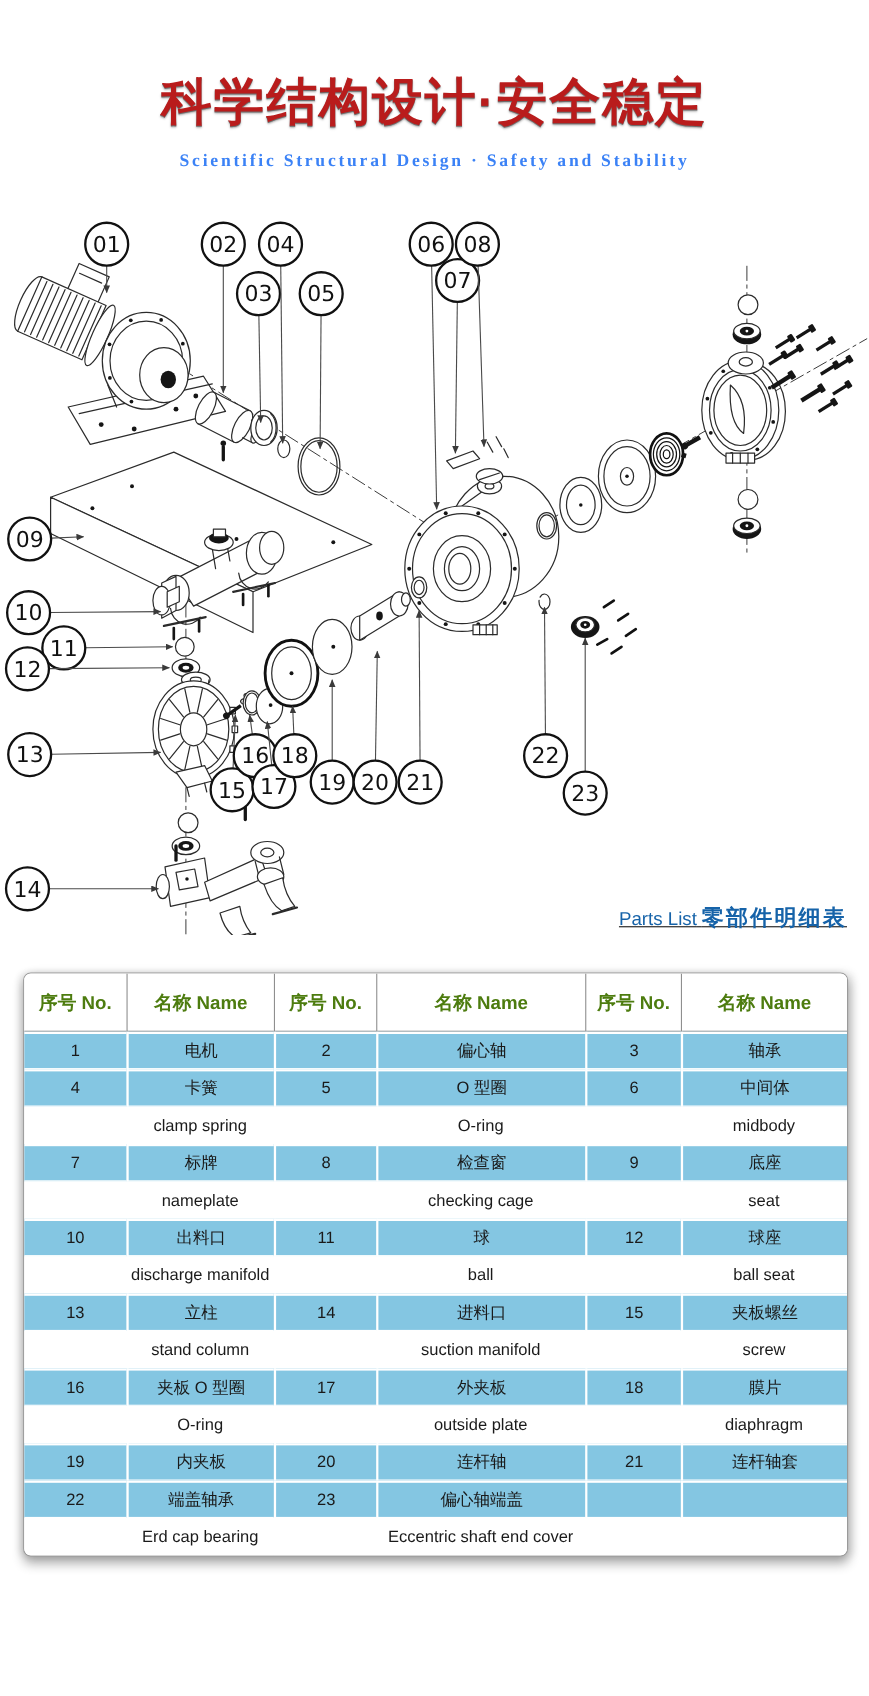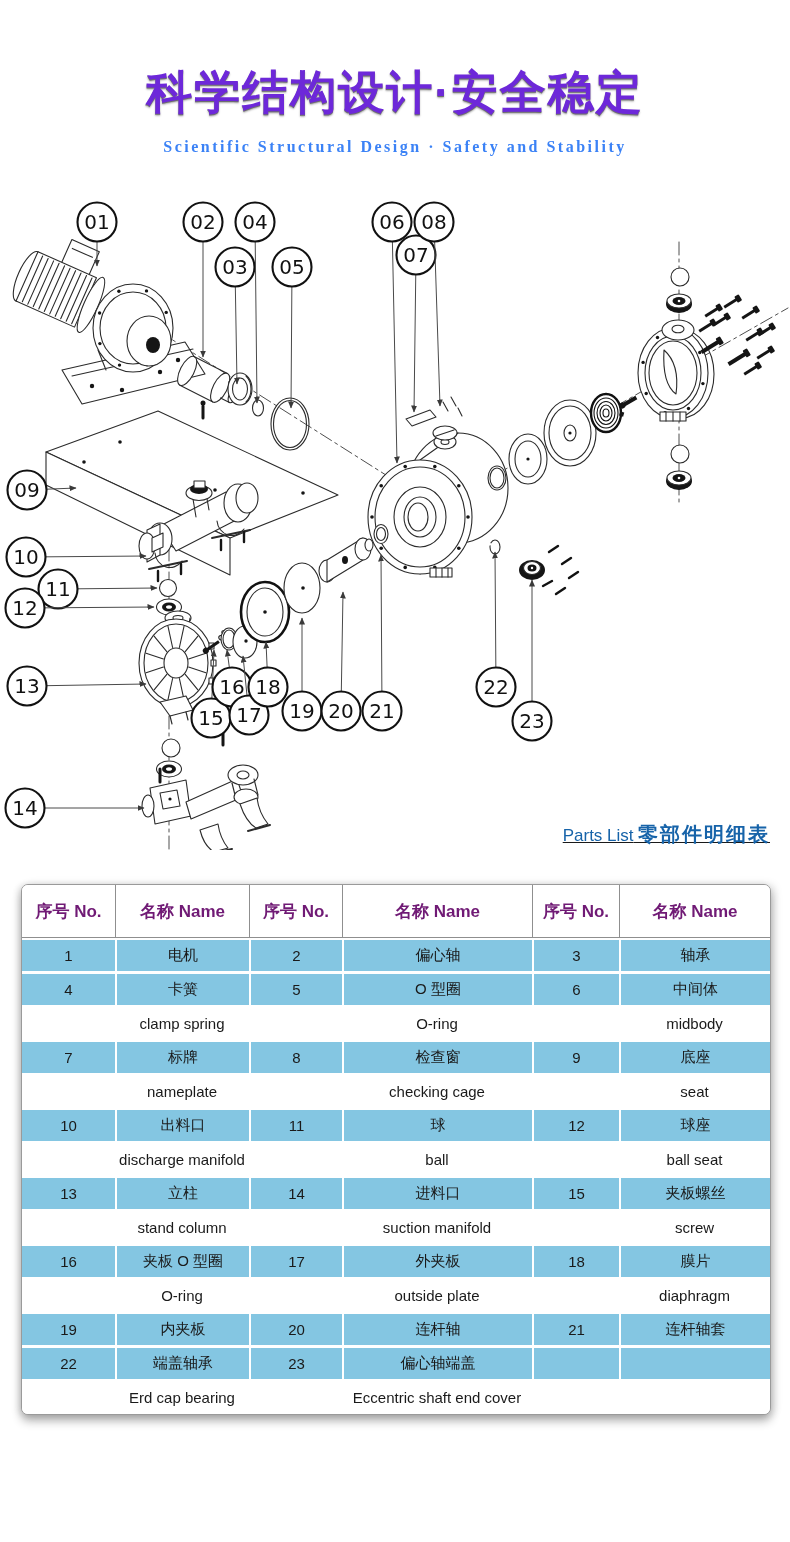--- a/index.html
+++ b/index.html
@@ -3,21 +3,21 @@
 <meta charset="utf-8">
 <style>
   html,body{margin:0;padding:0;background:#fff;}
   body{
     width:790px;height:1542px;position:relative;overflow:hidden;
     font-family:"Liberation Sans","DejaVu Sans",sans-serif;color:#1a1a1a;
   }
   
   .main-title{
     position:absolute;top:62px;left:0;width:790px;text-align:center;
-    font-size:46px;font-weight:700;letter-spacing:2px;color:#6d28d9;
+    font-size:46px;font-weight:700;letter-spacing:2px;color:#b91c1c;
     text-shadow:0 1px 0 #6e6e6e,0 2px 2px rgba(0,0,0,.35);
   }
   .sub-title{
     position:absolute;top:138px;left:0;width:790px;text-align:center;
     font-family:Liberation Serif, serif;
     font-size:16px;letter-spacing:2.5px;color:#3b82f6;font-weight:700;
   }
   
   #diagram{position:absolute;top:190px;left:0;}
   .cl{stroke:#3a3a3a;stroke-width:.9;stroke-dasharray:13 4 3 4;fill:none;}
@@ -32,21 +32,21 @@
   .parts-heading .zh{font-size:20px;font-weight:700;color:var(--accent-blue,#1663a9);letter-spacing:2px;}
   .parts-table-wrap{
     position:absolute;top:884px;left:21px;width:748px;background:#fff;
     border:1px solid #9a9a9a;border-radius:7px;
     box-shadow:0 6px 10px rgba(0,0,0,.30),4px 0 8px rgba(0,0,0,.10),-3px 0 6px rgba(0,0,0,.08);
     overflow:hidden;
   }
   table.parts{border-collapse:separate;border-spacing:0;width:100%;table-layout:fixed;}
   table.parts td{text-align:center;vertical-align:middle;overflow:visible;white-space:nowrap;}
   tr.hdr td{
-    height:50px;font-weight:700;font-size:17px;color:#701a75;background:#fff;
+    height:50px;font-weight:700;font-size:17px;color:#4d7c0f;background:#fff;
     border-bottom:1px solid #8f8f8f;
   }
   tr.hdr td + td{border-left:1px solid #8f8f8f;}
   tr.blue td{background:var(--row-blue,#84c6e2);height:29px;font-size:15px;border-top:2px solid #fff;border-bottom:1px solid #fff;}
   tr.blue td + td{border-left:2px solid #fff;}
   tr.white td{background:#fff;height:32px;font-size:15px;}
 </style>
 </head>
 <body>
 

